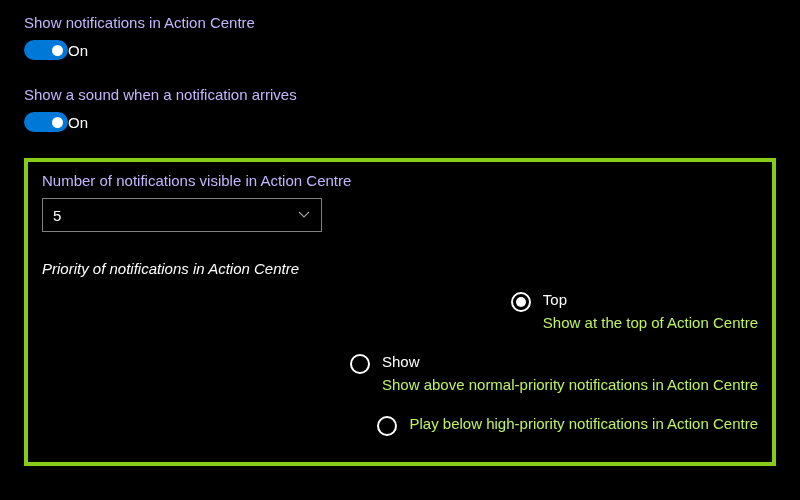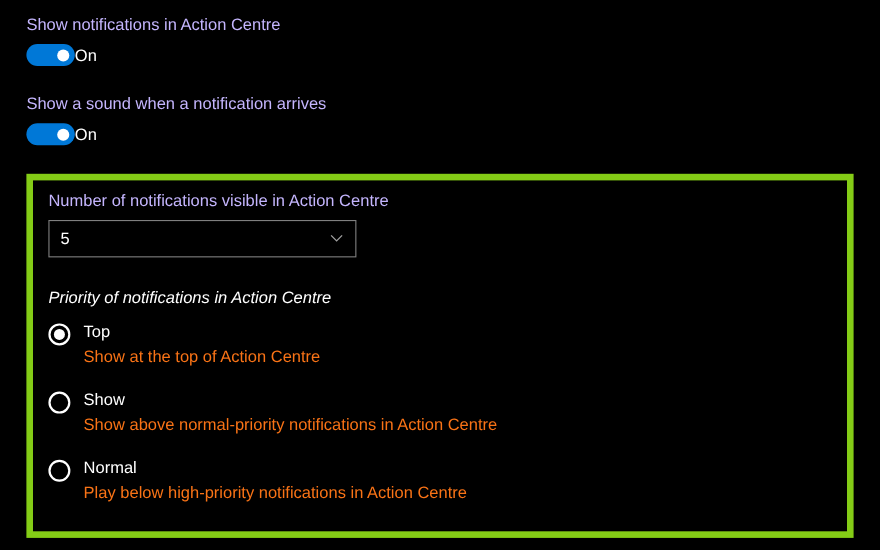--- a/index.html
+++ b/index.html
@@ -45,21 +45,21 @@
       border-radius: 50%;
       background-color: #fff;
       top: 4.5px;
       right: 5px;
     }
     .toggle-state {
       color: #fff;
       font-size: 15px;
     }
     .highlighted-section {
-      border: 6px solid #84cc16;
+      border: 4px solid #84cc16;
       padding: 10px 14px 18px 14px;
       margin-top: 4px;
     }
     .dropdown {
       width: 280px;
       height: 34px;
       border: 1.5px solid #808080;
       background-color: #000;
       display: flex;
       align-items: center;
@@ -85,20 +85,21 @@
       margin-bottom: 14px;
       display: block;
       font-style: italic;
     }
     .radio-option {
       display: flex;
       align-items: flex-start;
       gap: 12px;
       margin-bottom: 22px;
       cursor: pointer;
+      justify-content: flex-end;
     }
     .radio-option:last-child {
       margin-bottom: 8px;
     }
     .radio-circle {
       width: 20px;
       height: 20px;
       border: 2px solid #fff;
       border-radius: 50%;
       display: flex;
@@ -119,21 +120,21 @@
     .radio-text {
       display: flex;
       flex-direction: column;
       gap: 6px;
     }
     .radio-title {
       color: #fff;
       font-size: 15px;
     }
     .radio-desc {
-      color: #f97316;
+      color: #bef264;
       font-size: 15px;
     }
   </style>
 </head>
 <body>
 
 <div class="setting-block">
   <span class="setting-label">Show notifications in Action Centre</span>
   <div class="toggle-row">
     <div class="toggle">
@@ -181,18 +182,17 @@
       <div class="radio-circle"></div>
       <div class="radio-text">
         <span class="radio-title">Show</span>
         <span class="radio-desc">Show above normal-priority notifications in Action Centre</span>
       </div>
     </div>
 
     <div class="radio-option">
       <div class="radio-circle"></div>
       <div class="radio-text">
-        <span class="radio-title">Normal</span>
         <span class="radio-desc">Play below high-priority notifications in Action Centre</span>
       </div>
     </div>
   </div>
 </div>
 
 </body></html>

